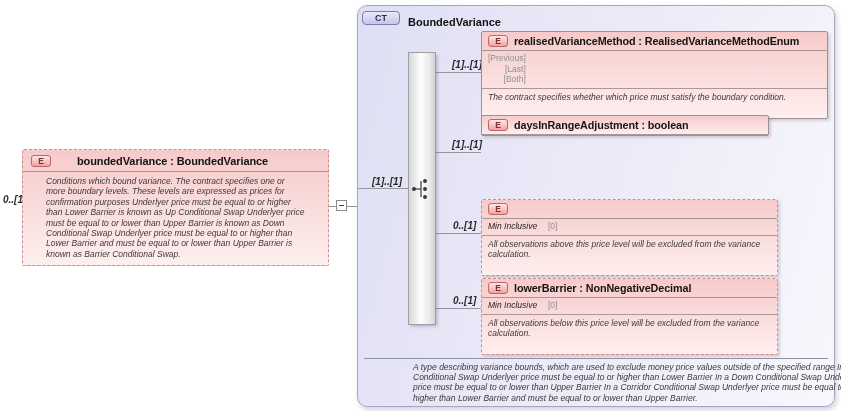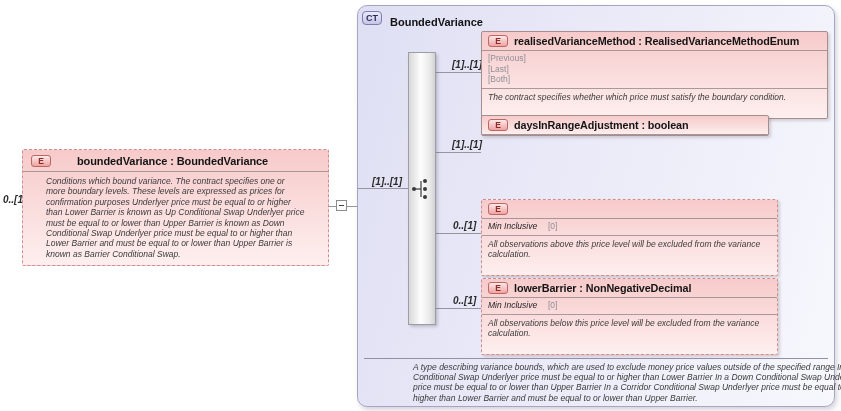--- a/index.html
+++ b/index.html
@@ -11,21 +11,21 @@
   .hline { position:absolute; height:1px; background:#95959f; z-index:1; }
   .card { position:absolute; font-size:10px; font-style:italic; font-weight:bold;
           color:#2b2b2b; white-space:nowrap; z-index:2; }
 
   
   .ct-container { position:absolute; left:357px; top:5px; width:478px; height:402px;
                   border:1px solid #a6a6c3; border-radius:10px;
                   background:linear-gradient(105deg,#dfdff4 0%,#eaeaf8 45%,#f7f7fd 100%);
                   box-shadow:2px 3px 5px rgba(130,130,160,.35); z-index:0; }
   .ct-header { position:absolute; left:362px; top:8px; display:flex; align-items:center; gap:8px; z-index:2; }
-  .badge-ct { width:20px; height:14px; display:flex; align-items:center; justify-content:center;
+  .badge-ct { width:38px; height:14px; display:flex; align-items:center; justify-content:center;
               border:1px solid #7d7db1; border-radius:4px;
               background:linear-gradient(#eaeafa,#c6c6e6);
               font-size:9px; font-weight:bold; color:#2c2c5a; }
   .ct-title { font-size:11px; font-weight:bold; color:#111;margin-top:8px; }
   .ct-annot { position:absolute; left:366px; top:362px; width:464px; z-index:2;
               font-size:8.5px; font-style:italic; color:#3a3a3a; line-height:10.2px;margin-left:47px; }
   .ct-sep { background:#9191a6; }
 
   
   .seqbar { position:absolute; left:408px; top:52px; width:28px; height:273px;
@@ -49,21 +49,21 @@
   .ebox-header { display:flex; align-items:center; gap:6px; padding:3px 6px;
                  border-bottom:1px solid #a89595; }
   .badge-e { flex:0 0 auto; width:20px; height:12px; display:flex; align-items:center; justify-content:center;
              border:1px solid #bd6666; border-radius:3px;
              background:linear-gradient(#fce9e9,#f0a2a2);
              font-size:8.5px; font-weight:bold; color:#8b2d2d; }
   .ebox-title { font-size:10.8px; font-weight:bold; color:#141414; white-space:nowrap; letter-spacing:-0.1px; }
   .facet-row { display:flex; padding:2px 6px 3px; border-bottom:1px solid #ab9898;
                font-size:8.5px; line-height:10.5px; }
   .facet-label { flex:0 0 60px; font-style:italic; color:#1e1e1e; }
-  .facet-values span { display:block; color:#8f8f97; }
+  .facet-values span { display:block; color:#8f8f97;text-align:right; }
   .ebox-annot { padding:3px 6px 16px; font-size:8.5px; font-style:italic;
                 color:#3b3b3b; line-height:10.4px; }
 
   
   .root-box { left:22px; top:149px; width:307px; min-height:107px; box-shadow:none; }
   .root-box .ebox-header { padding:5px 8px 4px; border-bottom:1px solid #a89595; }
   .root-box .ebox-title { font-size:11px;padding-left:20px; }
   .root-box .ebox-annot { padding:4px 23px 6px; }
 
   

